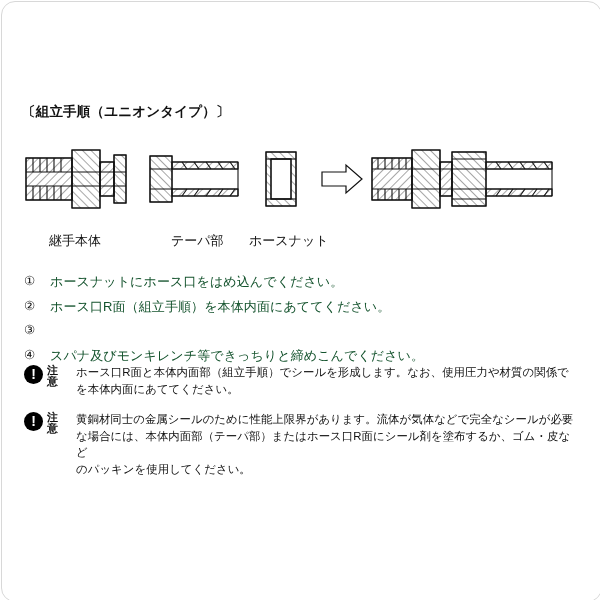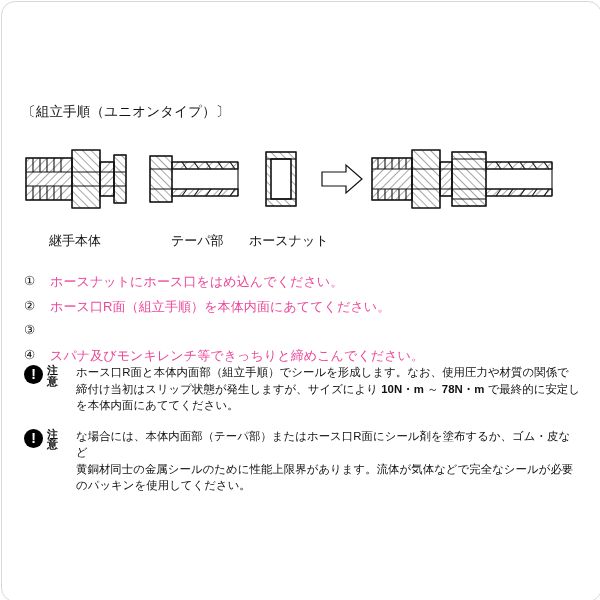--- a/index.html
+++ b/index.html
@@ -31,21 +31,21 @@
     border: 1px solid #d8d8d8;
     border-radius: 14px;
     pointer-events: none;
   }
 
   .heading {
     position: absolute;
     left: 22px;
     top: 103px;
     font-size: 13.5px;
-    font-weight: normal;
+    font-weight: bold;
     letter-spacing: 0.2px;
     color: #111;
   }
 
   
   .diagram {
     position: absolute;
     left: 0;
     top: 128px;
     width: 600px;
@@ -79,21 +79,21 @@
     width: 26px;
     flex: none;
     font-size: 12.5px;
     line-height: 19px;
     color: #111;
   }
   .step-text {
     font-size: 13px;
     line-height: 19px;
     letter-spacing: 0.1px;
-    color: #ec4899;
+    color: #14532d;
   }
 
   
   .cautions {
     position: absolute;
     left: 24px;
     top: 364px;
     width: 556px;
   }
   .caution {
@@ -279,32 +279,31 @@
 
   <div class="cautions">
 
     <div class="caution">
       <div class="caution-mark">
         <div class="bang">!</div>
         <div class="caution-label">注意</div>
       </div>
       <div class="caution-body">
         <div>ホース口R面と本体内面部（組立手順）でシールを形成します。なお、使用圧力や材質の関係で</div>
-        <div>締付け当初はスリップ状態が発生しますが、サイズにより <span class="bold">10N・m</span> ～ <span class="bold">78N・m</span> で最終的に安定し</div>
         <div>を本体内面にあててください。</div>
       </div>
     </div>
 
     <div class="caution">
       <div class="caution-mark">
         <div class="bang">!</div>
         <div class="caution-label">注意</div>
       </div>
       <div class="caution-body">
+        <div>黄銅材同士の金属シールのために性能上限界があります。流体が気体などで完全なシールが必要</div>
         <div>な場合には、本体内面部（テーパ部）またはホース口R面にシール剤を塗布するか、ゴム・皮など</div>
-        <div>黄銅材同士の金属シールのために性能上限界があります。流体が気体などで完全なシールが必要</div>
         <div>のパッキンを使用してください。</div>
       </div>
     </div>
 
   </div>
 
 </div>
 
 </body></html>

